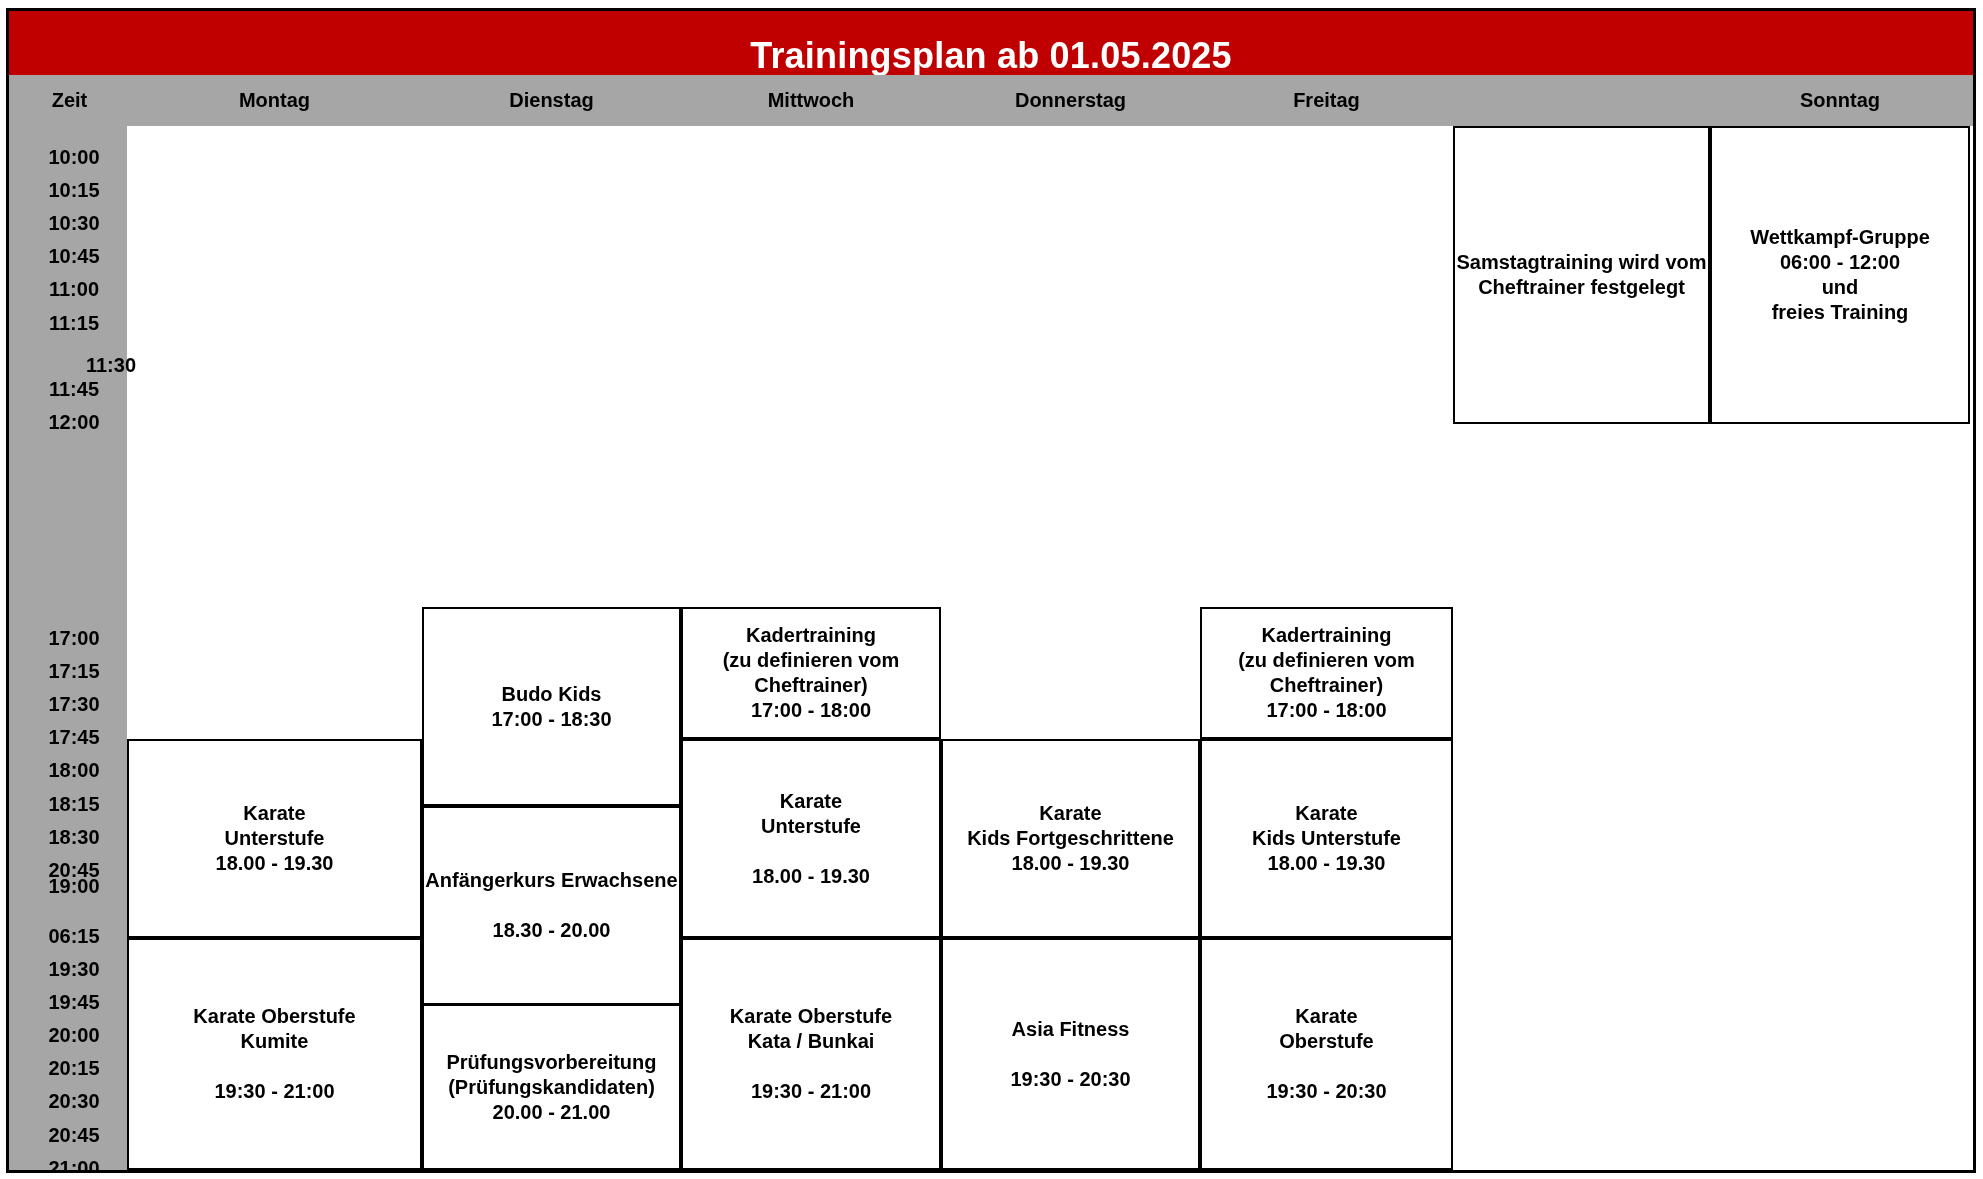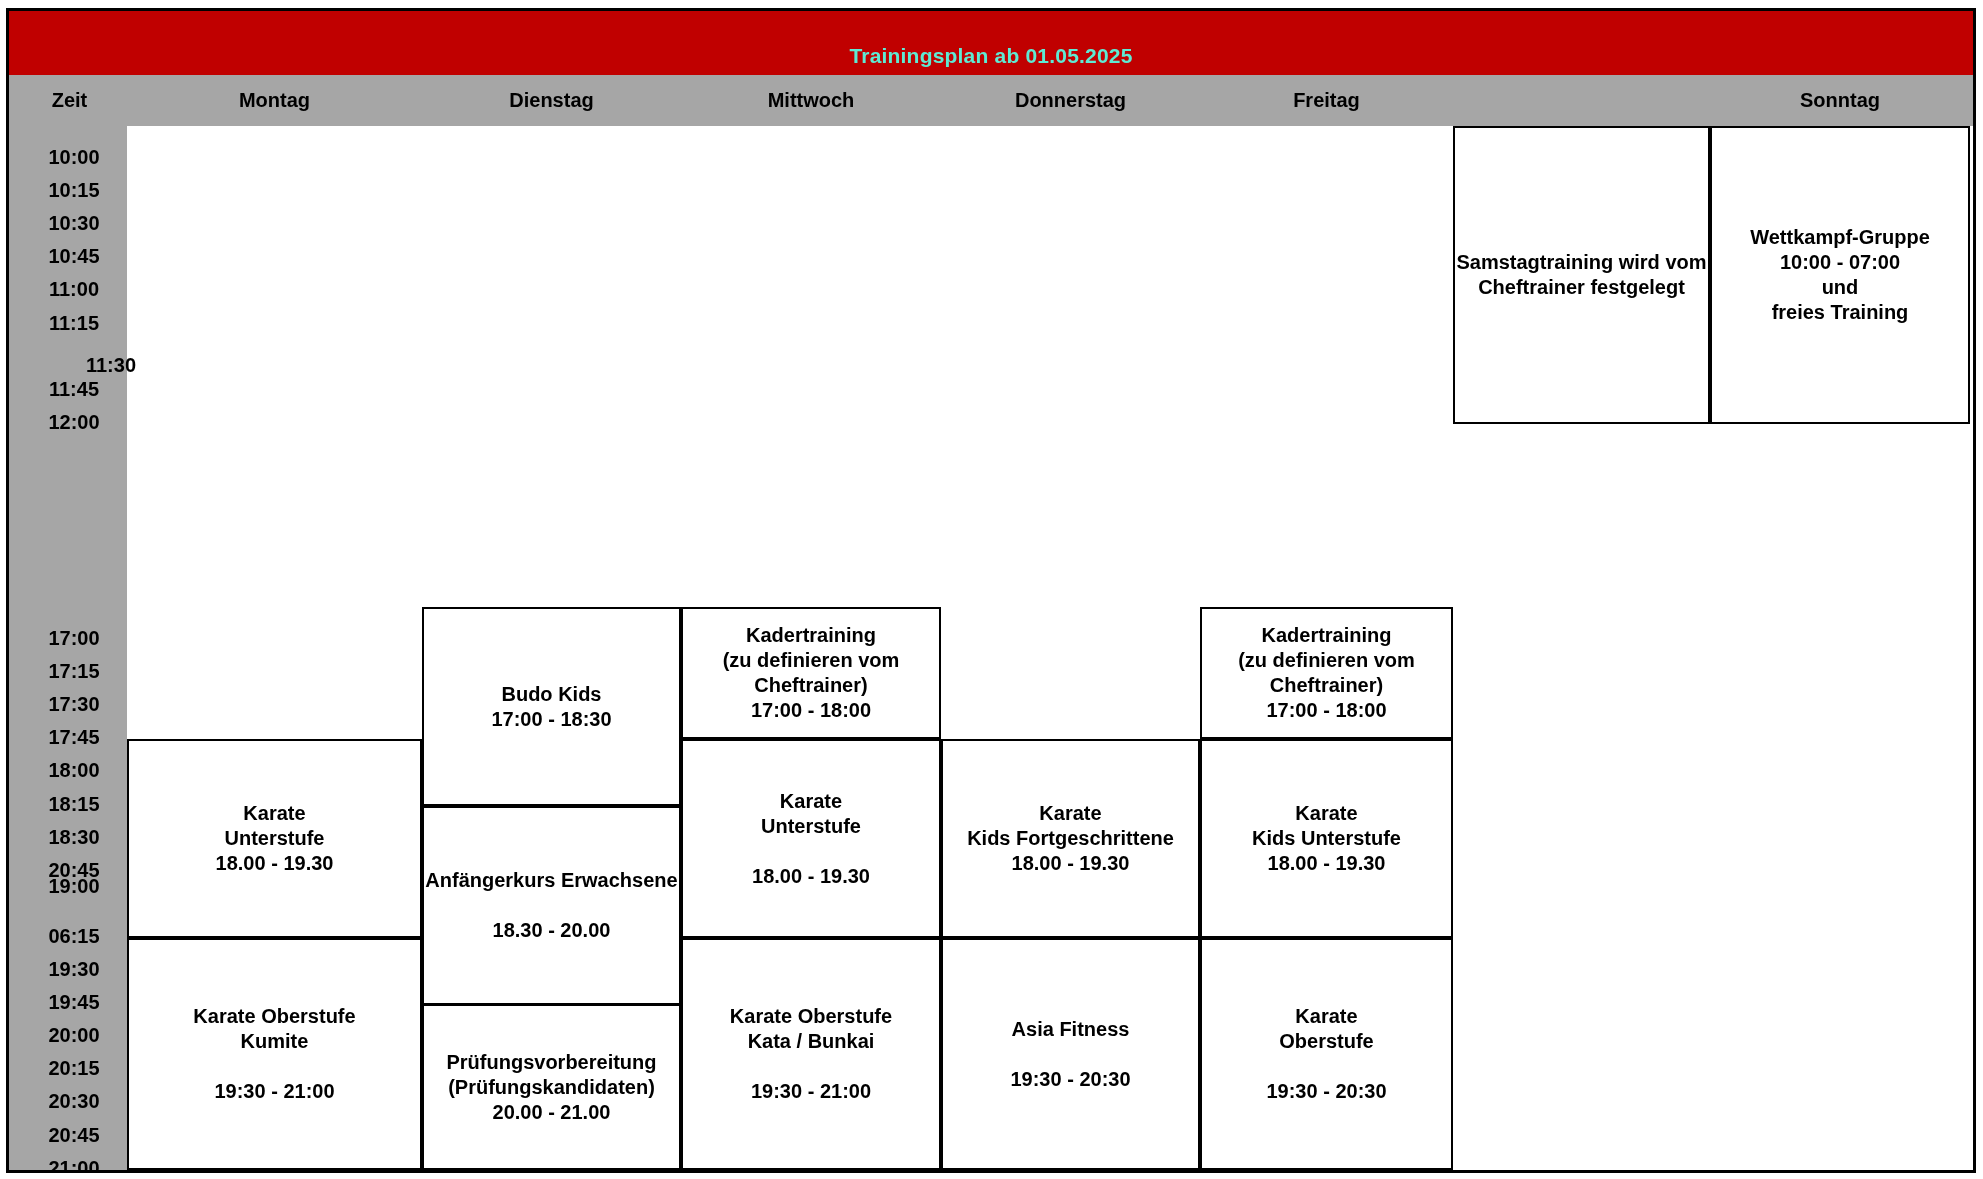--- a/index.html
+++ b/index.html
@@ -22,22 +22,22 @@
     overflow: hidden;
   }
   #title-bar {
     position: absolute;
     left: 0; top: 0;
     width: 1964px; height: 64px;
     background: var(--red, #C00000);
     display: flex; align-items: center; justify-content: center;
   }
   #title-bar .title-text {
-    color: #5eead4;
-    font-size: 21px;
+    color: #ffffff;
+    font-size: 36px;
     letter-spacing: 0.2px;
     margin-top: 25px;
   }
   #header-row {
     position: absolute;
     left: 0; top: 64px;
     width: 1964px; height: 51px;
     background: var(--gray, #A6A6A6);
     padding-left: 40px;
   }
@@ -191,18 +191,18 @@
 Oberstufe
 
 19:30 - 20:30</div>
       </div>
       <div class="event-box" style="left: 1444px; width: 257px; top: 115px; height: 298px;">
         <div class="event-text">Samstagtraining wird vom
 Cheftrainer festgelegt</div>
       </div>
       <div class="event-box" style="left: 1701px; width: 260px; top: 115px; height: 298px;">
         <div class="event-text">Wettkampf-Gruppe
-10:00 - 07:00
+06:00 - 12:00
 und
 freies Training</div>
       </div>
     </div>
 </div>
 
 </body></html>

